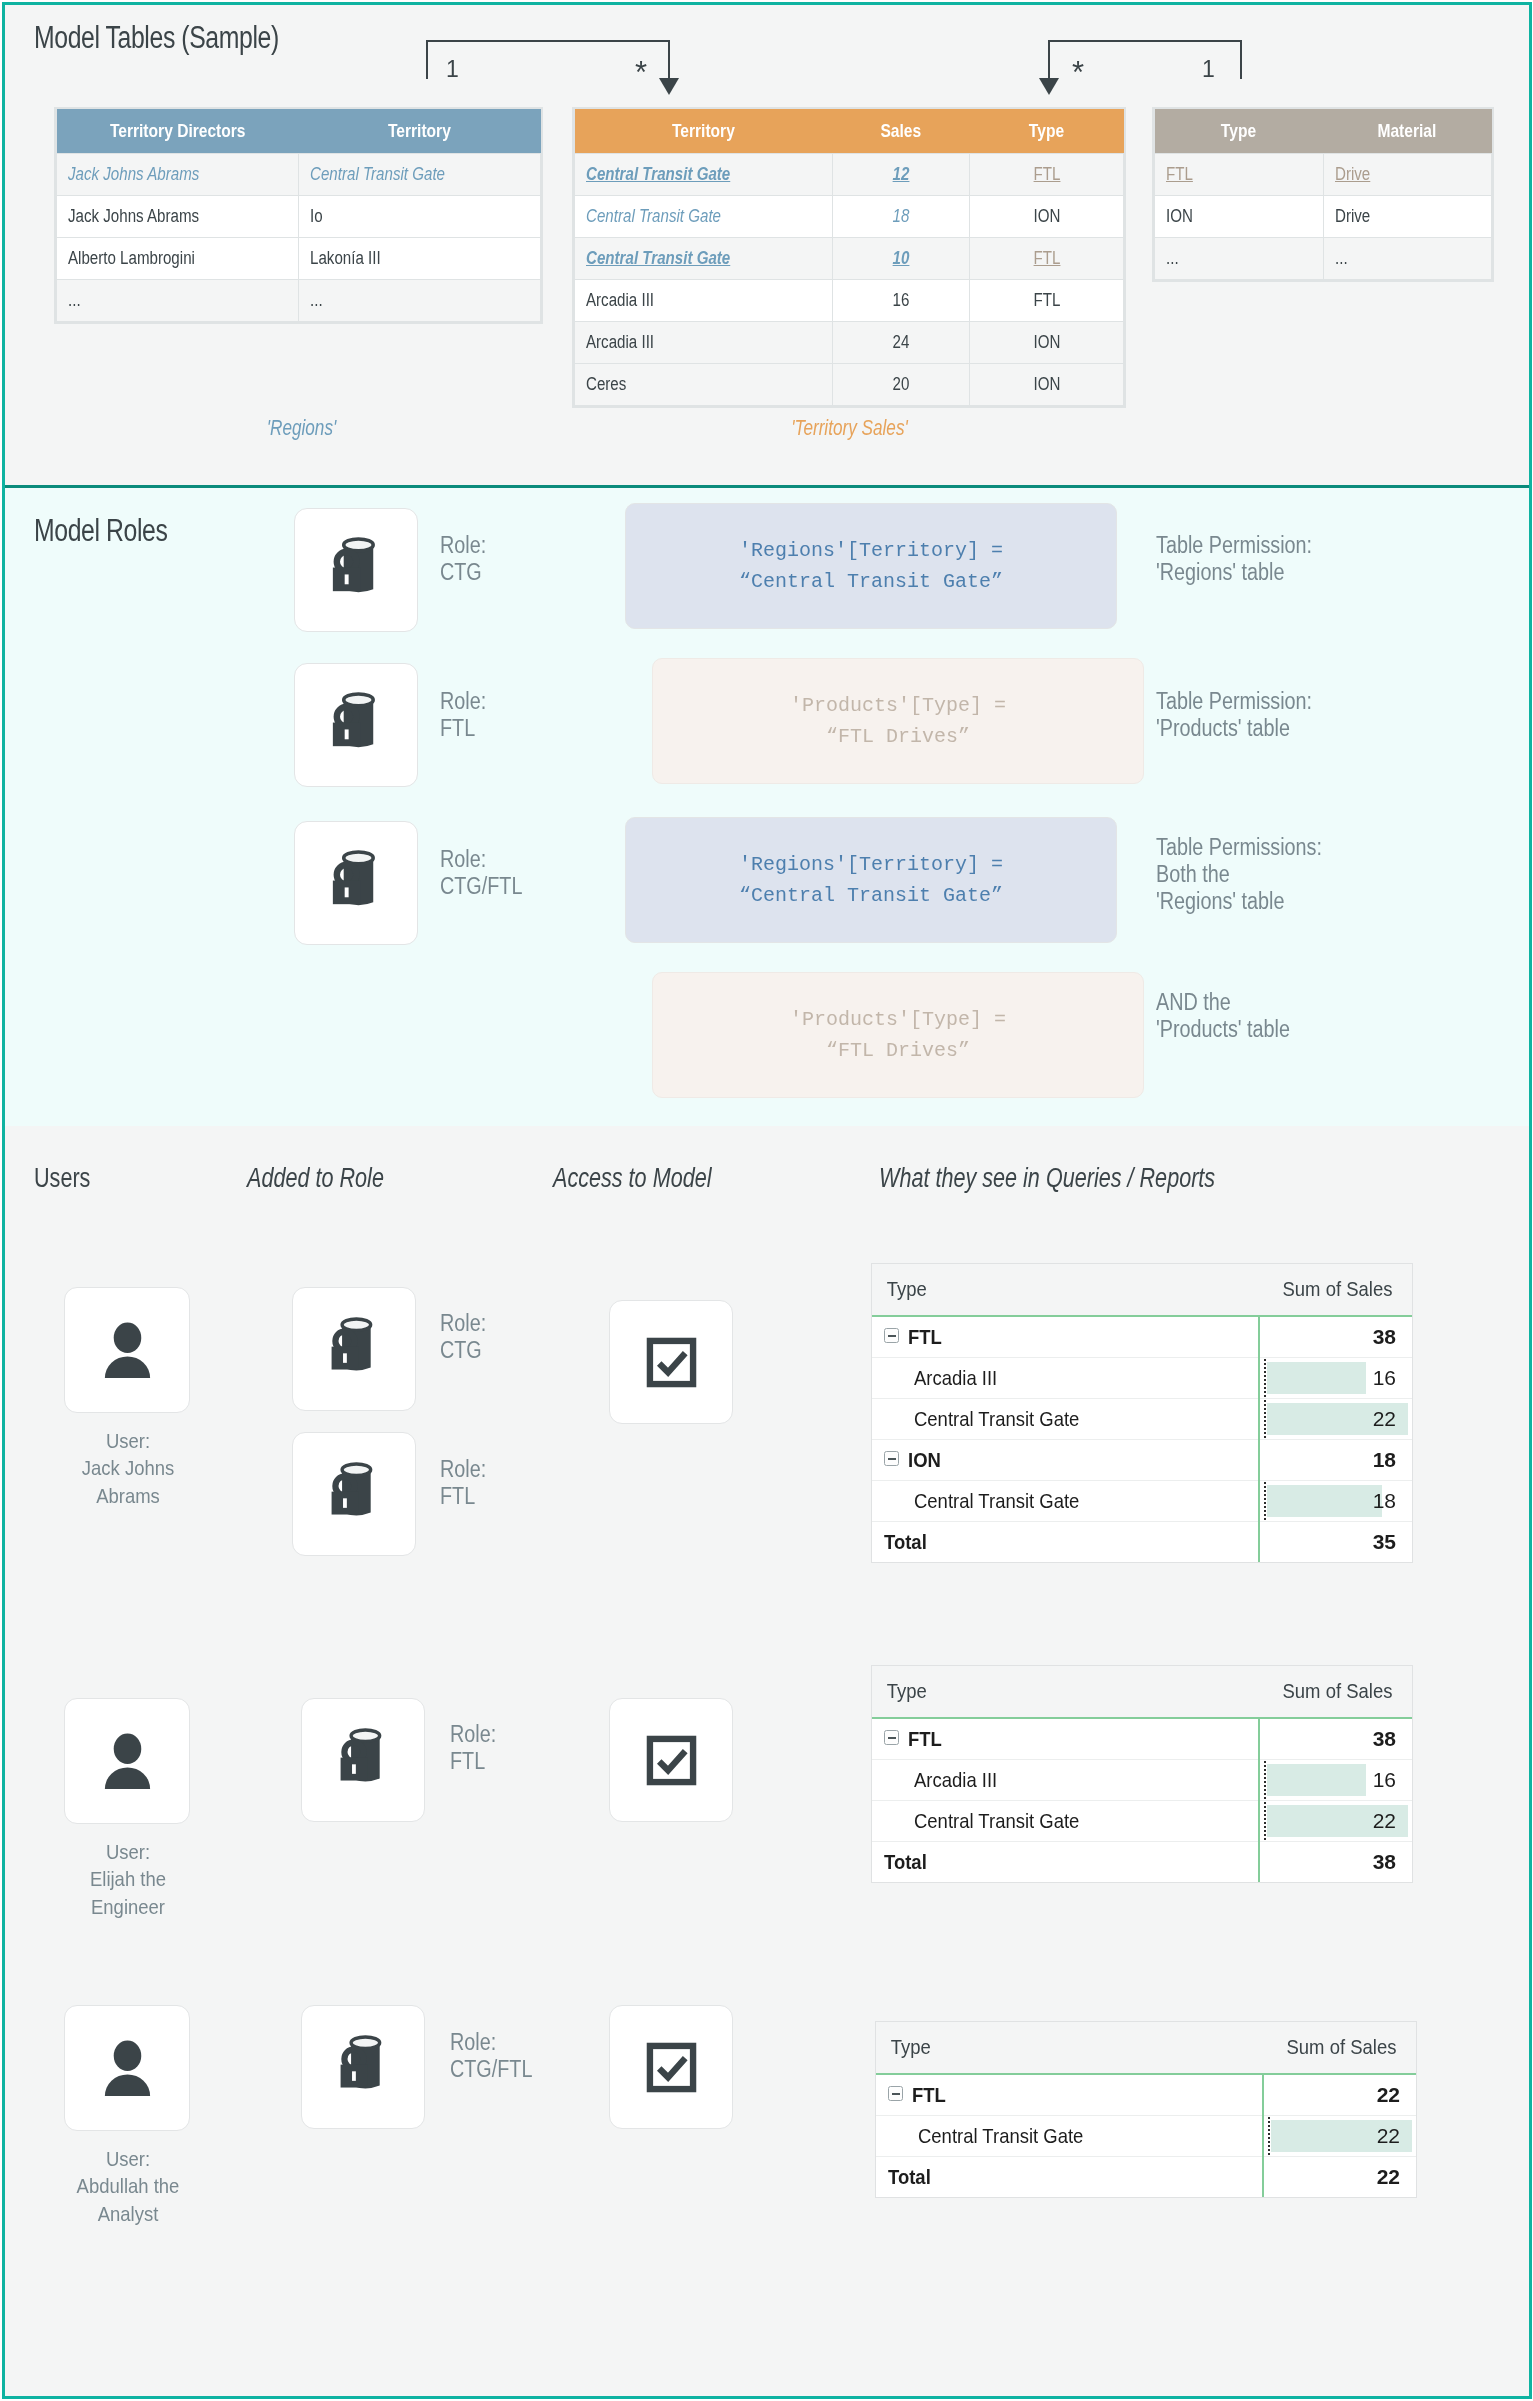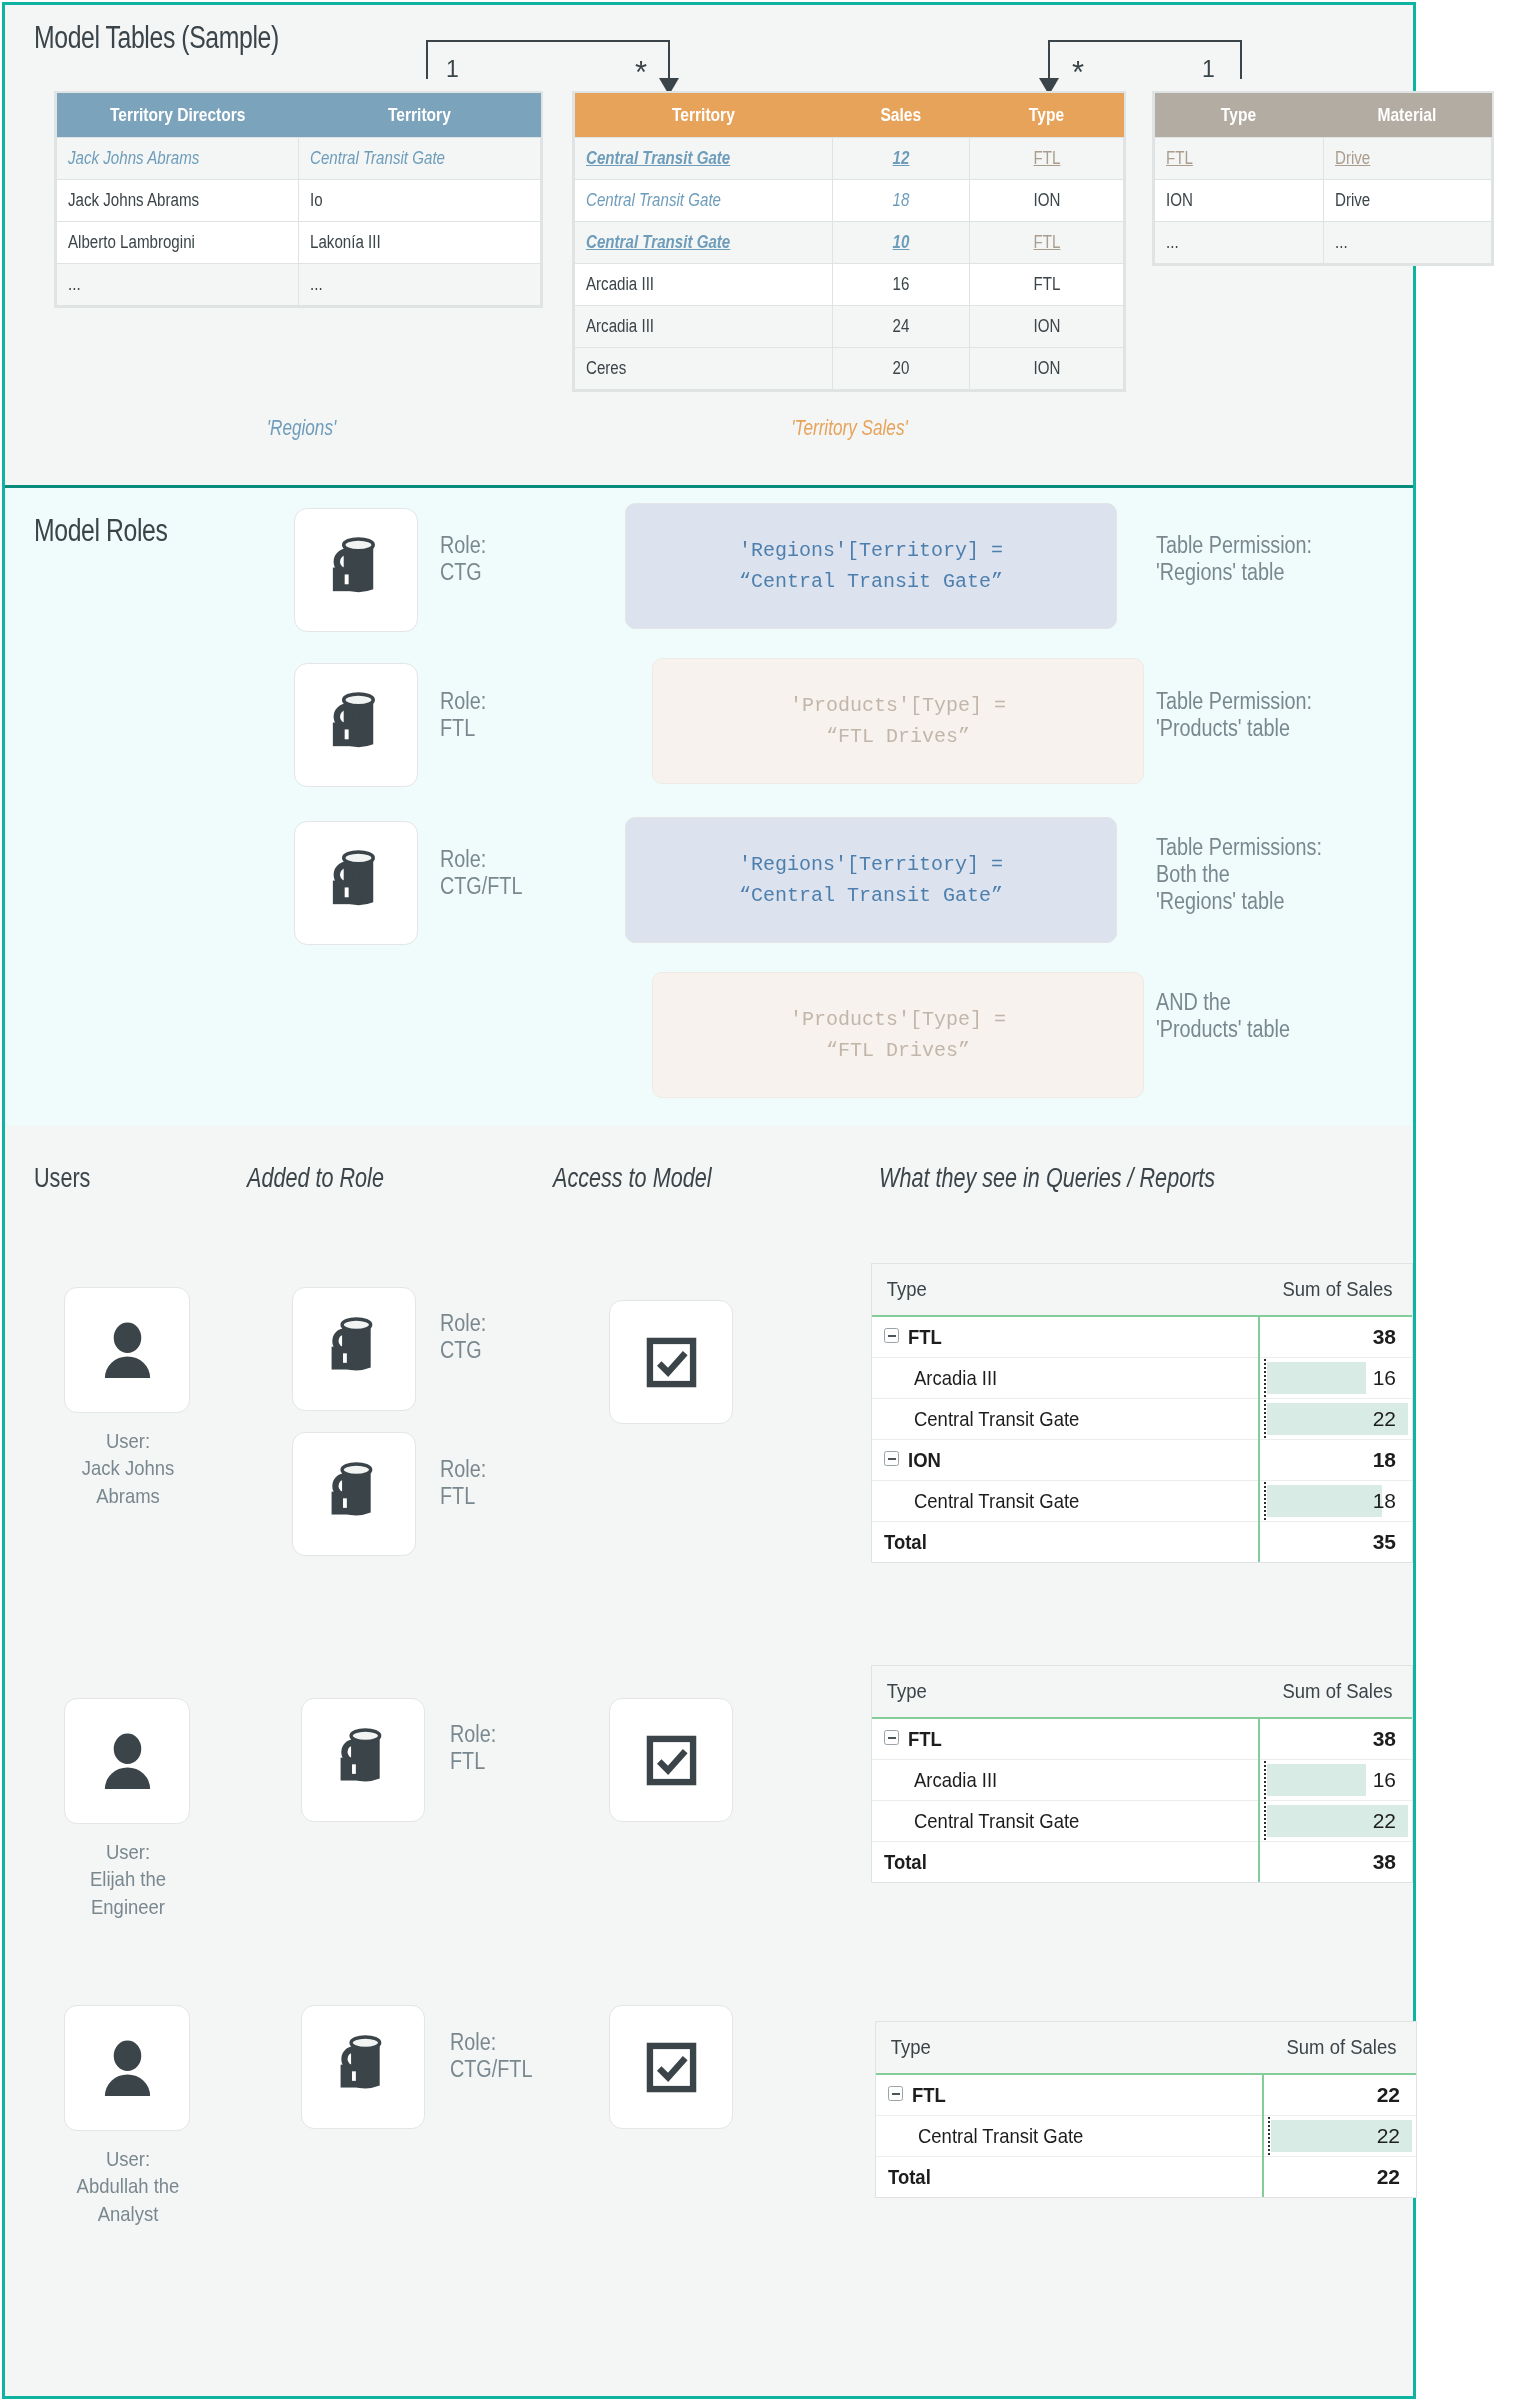--- a/index.html
+++ b/index.html
@@ -8,21 +8,21 @@
     width:1534px; height:2401px;
     font-family:"Liberation Sans", sans-serif;
     color:#3b4448;
     position:relative;
     overflow:hidden;
   }
 
   
   .frame {
     position:absolute; left:2px; top:2px;
-    width:1414px; height:2397px;
+    width:1530px; height:2397px;
     border:3.5px solid #0fb3a1;
     background:#f4f5f5;
   }
 
   
   .band { position:absolute; left:0; right:0; }
   .band-tables { top:0; height:462px; background:#f4f5f5; }
   .band-roles  { top:480px; height:660px; background:#effcfb;
                  border-top:3.5px solid #0b8b7c; border-bottom:3.5px solid #0b8b7c; }
   .band-users  { top:1121px; bottom:0; background:#f4f5f5; }
@@ -32,21 +32,21 @@
     position:absolute;
     font-family:"Liberation Sans", sans-serif;
     font-size:31px; font-weight:400; color:#3b4448;
     letter-spacing:-0.5px;
     transform:scaleX(.80); transform-origin:left center;
     white-space:nowrap;
   }
 
   
   .mtable { position:absolute; border-collapse:separate; border-spacing:0;
-            background:#dfe3e4; padding:2px; }
+            background:#dfe3e4; padding:2px;margin-top:16px; }
   .mtable table { border-collapse:collapse; }
   .mtable th {
     color:#ffffff; font-size:19px; font-weight:700;
     text-align:center; padding:11px 5px;
     transform:scaleX(.82);
     font-family:"Liberation Sans", sans-serif;
   }
   .mtable th.thwrap { transform:none; }
   .mtable th span { display:inline-block; transform:scaleX(.82); }
   .mtable td {

